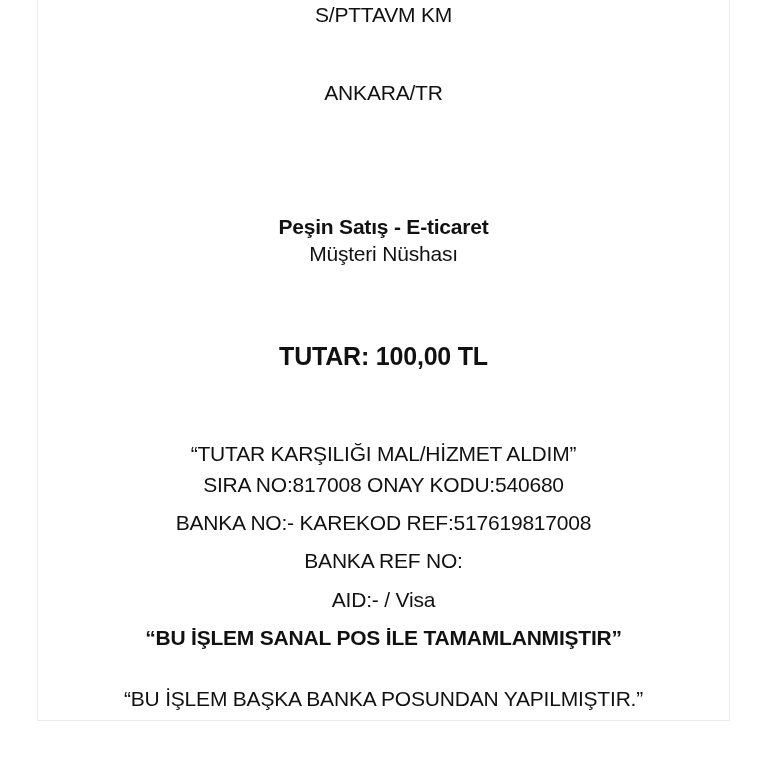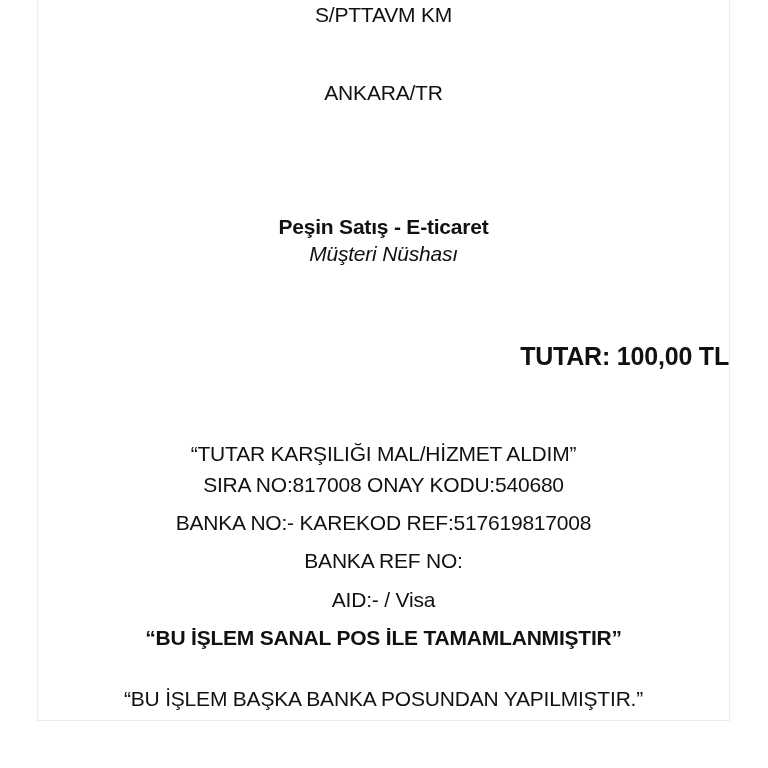--- a/index.html
+++ b/index.html
@@ -39,22 +39,22 @@
     .bold { font-weight: bold; }
     .big { font-size: 25px; line-height: 30px; }
   </style>
 </head>
 <body>
 
 <div class="receipt">
   <div class="line" style="top:82px;">ANKARA/TR</div>
   <div class="line" style="top:4px;">S/PTTAVM KM</div>
   <div class="line bold" style="top:204px;margin-top:12px;">Peşin Satış - E-ticaret</div>
-  <div class="line" style="top:243px;font-style:italic;">Müşteri Nüshası</div>
-  <div class="line bold big" style="top:343px;text-align:right;">TUTAR: 100,00 TL</div>
+  <div class="line" style="top:243px;">Müşteri Nüshası</div>
+  <div class="line bold big" style="top:343px;">TUTAR: 100,00 TL</div>
   <div class="line" style="top:411px;margin-top:32px;">“TUTAR KARŞILIĞI MAL/HİZMET ALDIM”</div>
   <div class="line" style="top:474px;">SIRA NO:817008 ONAY KODU:540680</div>
   <div class="line" style="top:512px;">BANKA NO:- KAREKOD REF:517619817008</div>
   <div class="line" style="top:550px;">BANKA REF NO:</div>
   <div class="line" style="top:589px;">AID:- / Visa</div>
   <div class="line" style="top:627px;font-weight:bold;">“BU İŞLEM SANAL POS İLE TAMAMLANMIŞTIR”</div>
   <div class="line" style="top:688px;">“BU İŞLEM BAŞKA BANKA POSUNDAN YAPILMIŞTIR.”</div>
 </div>
 
 </body></html>

